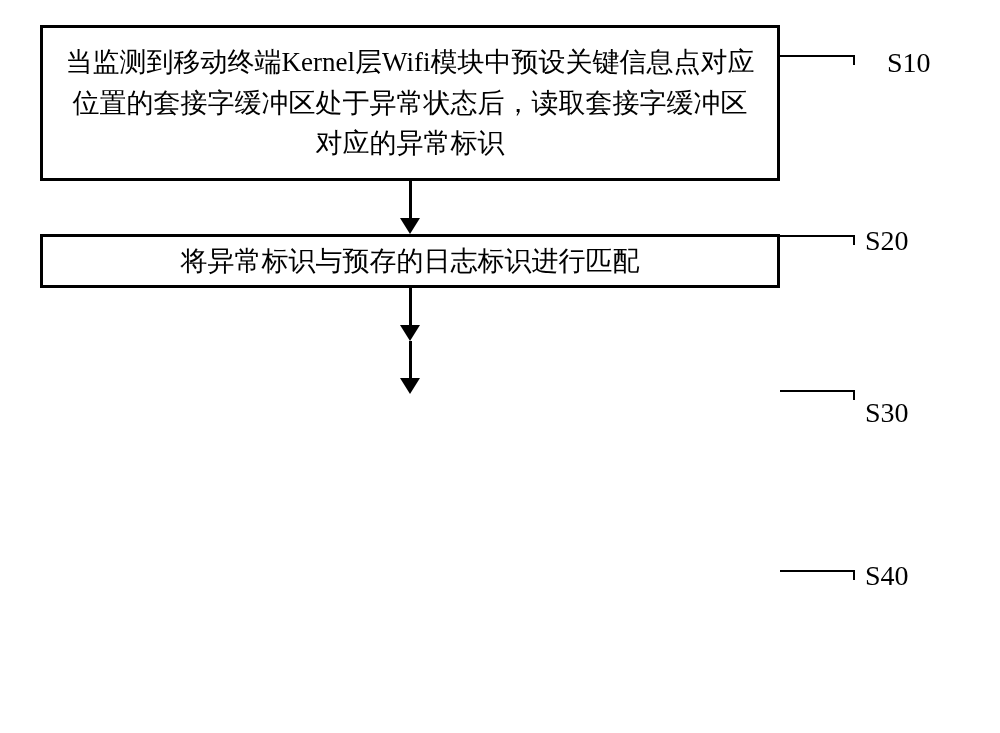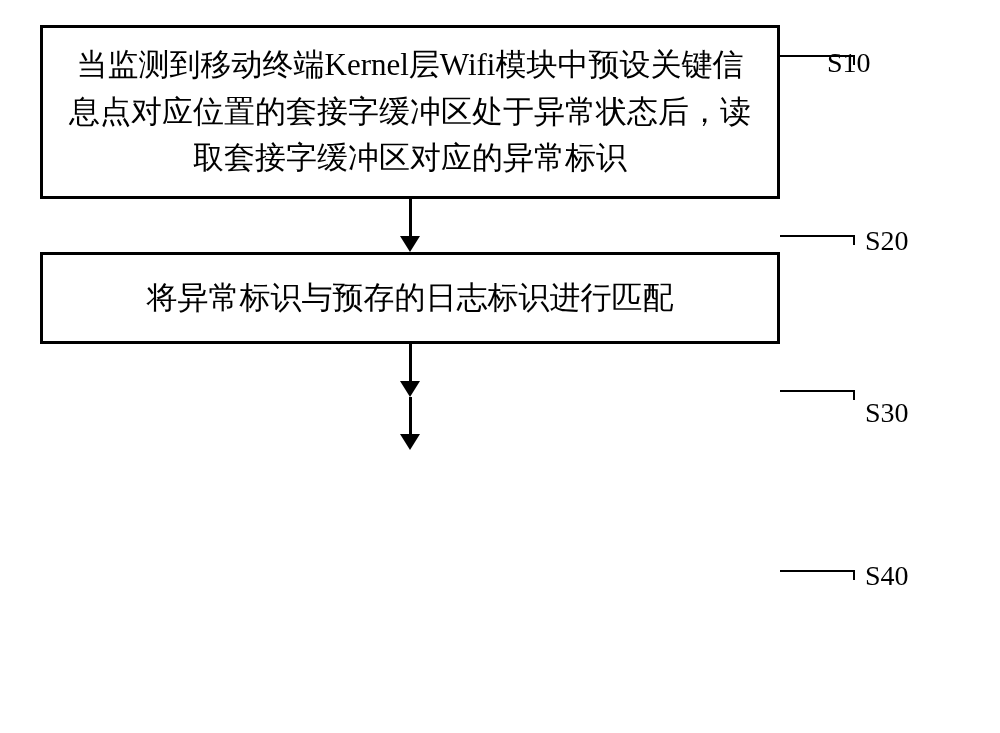--- a/index.html
+++ b/index.html
@@ -17,27 +17,27 @@
     .flowchart {
       position: absolute;
       left: 40px;
       top: 25px;
       width: 920px;
     }
     .step-box {
       border: 3px solid #000;
       background: #fff;
       padding: 14px 20px;
-      font-size: 31px;
+      font-size: 27px;
       line-height: 1.5;
       text-align: center;
       width: 740px;
     }
     .step-box.single-line {
-      padding: 20px 20px;
+      padding: 4px 20px;
     }
     .step-label {
       position: absolute;
       font-size: 28px;
       font-family: "Times New Roman", serif;
     }
     .connector {
       display: flex;
       flex-direction: column;
       align-items: center;
@@ -64,21 +64,21 @@
   </style>
 </head>
 <body>
 
 <div class="flowchart">
 
   <div class="step-box">
     <span>当监测到移动终端Kernel层Wifi模块中预设关键信息点对应位置的套接字缓冲区处于异常状态后，读取套接字缓冲区对应的异常标识</span>
   </div>
   <div class="label-connector" style="left:740px; top:30px; width:75px; height:10px;"></div>
-  <div class="step-label" style="left:787px; top:22px;">S10</div>
+  <div class="step-label" style="left:847px; top:22px;">S10</div>
 
   <div class="connector">
     <div class="arrow-line"></div>
     <div class="arrow-head"></div>
   </div>
 
   <div class="step-box single-line">
     <span>将异常标识与预存的日志标识进行匹配</span>
   </div>
   <div class="label-connector" style="left:740px; top:210px; width:75px; height:10px;"></div>

